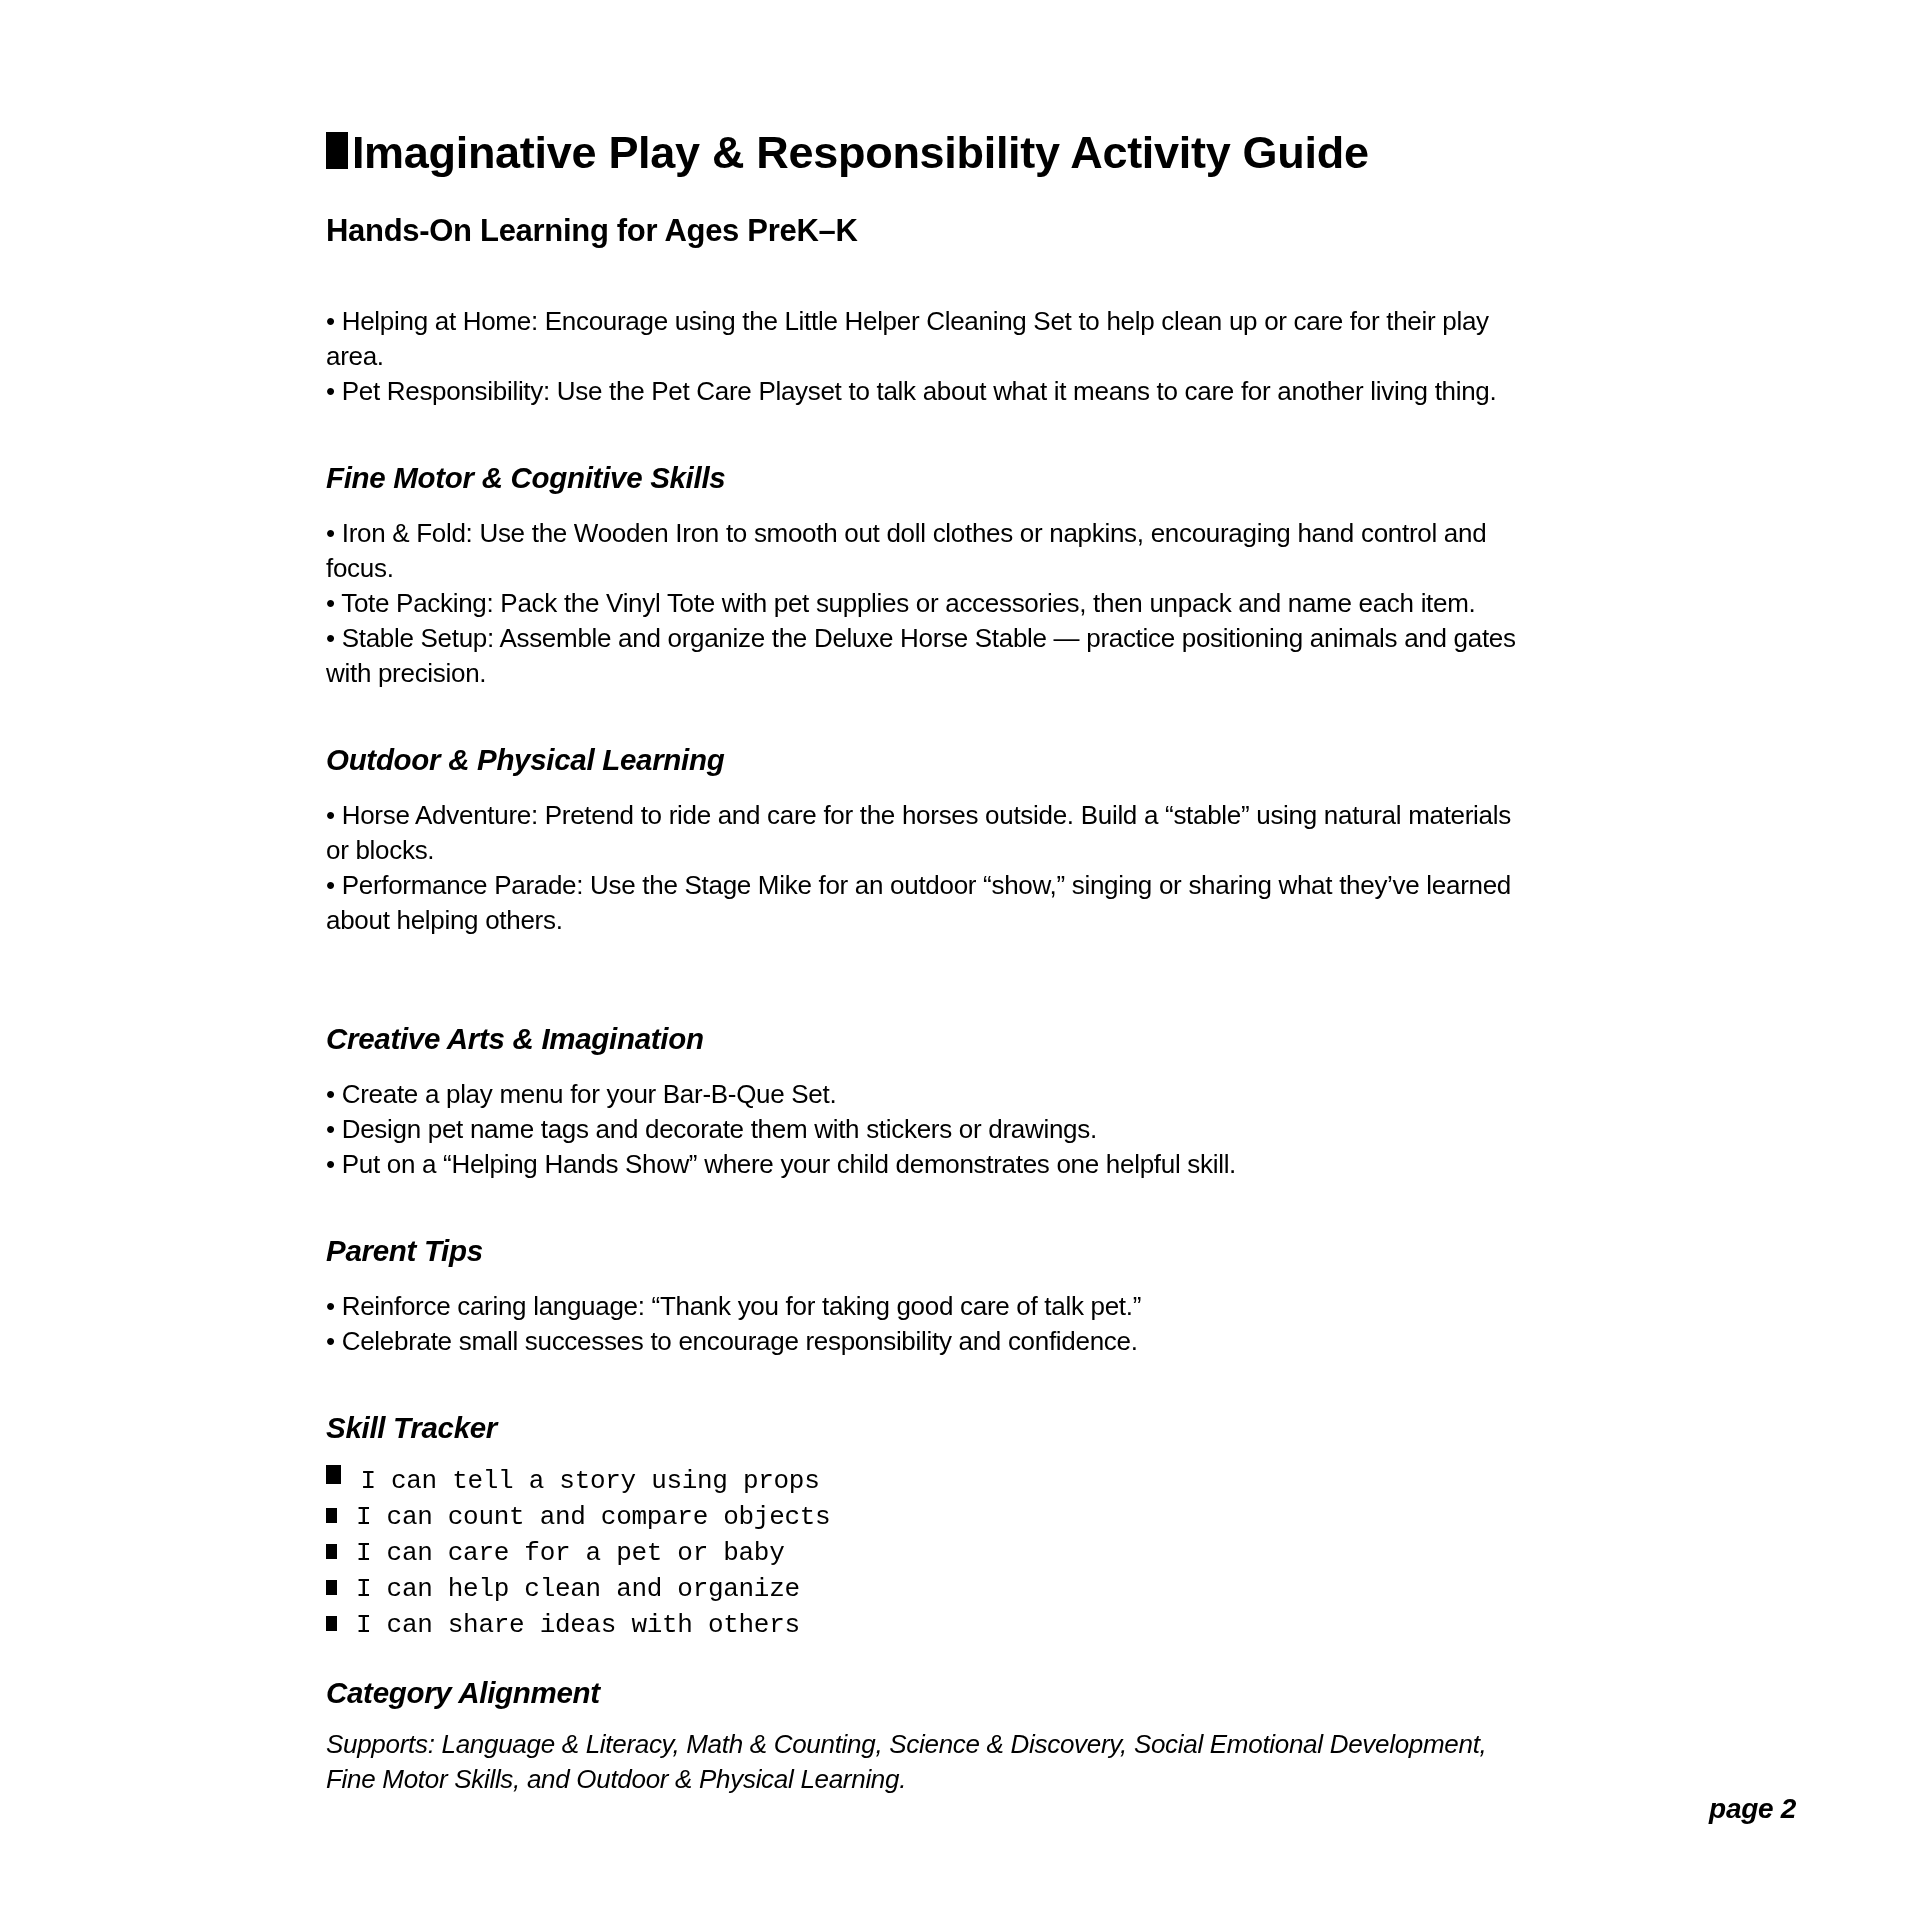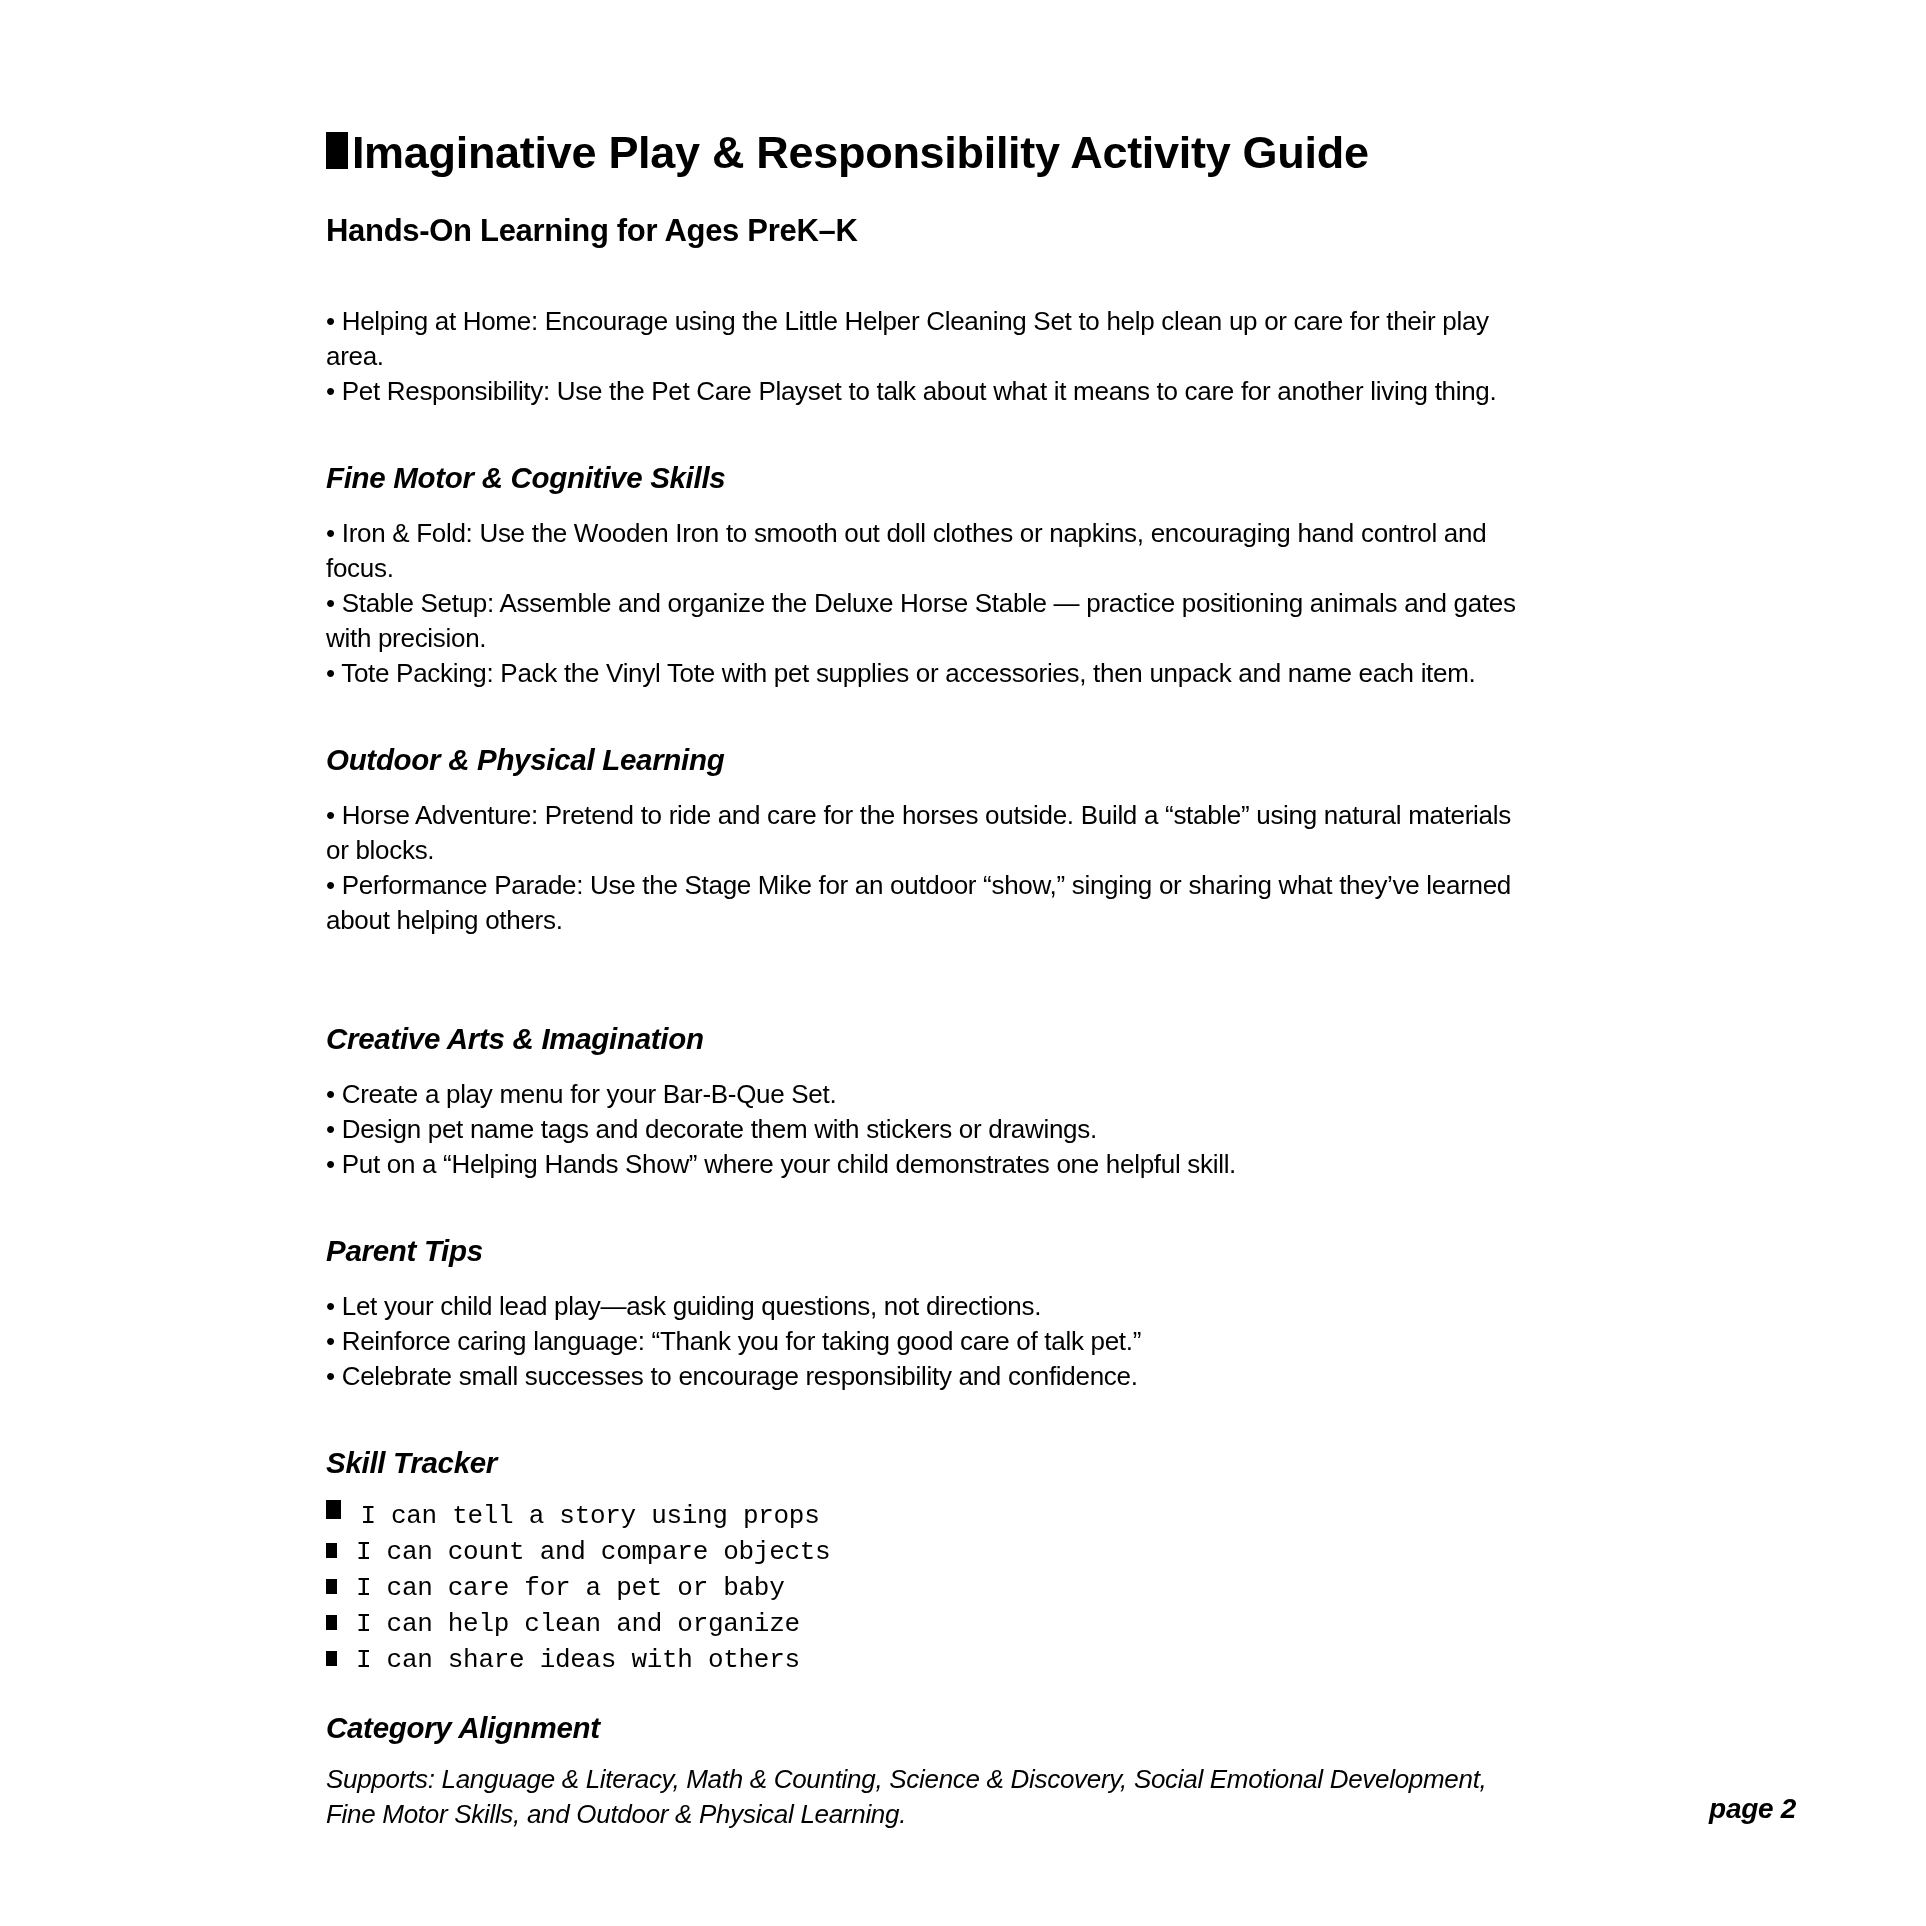--- a/index.html
+++ b/index.html
@@ -105,23 +105,23 @@
     <div class="bullet-line">• Helping at Home: Encourage using the Little Helper Cleaning Set to help clean up or care for their play
 area.</div>
     <div class="bullet-line">• Pet Responsibility: Use the Pet Care Playset to talk about what it means to care for another living thing.</div>
   </div>
 
   <div>
     <div class="section-heading">Fine Motor &amp; Cognitive Skills</div>
     <div class="section-bullets">
       <div class="bullet-line">• Iron &amp; Fold: Use the Wooden Iron to smooth out doll clothes or napkins, encouraging hand control and
 focus.</div>
+      <div class="bullet-line">• Tote Packing: Pack the Vinyl Tote with pet supplies or accessories, then unpack and name each item.</div>
       <div class="bullet-line">• Stable Setup: Assemble and organize the Deluxe Horse Stable — practice positioning animals and gates
 with precision.</div>
-      <div class="bullet-line">• Tote Packing: Pack the Vinyl Tote with pet supplies or accessories, then unpack and name each item.</div>
     </div>
   </div>
 
   <div>
     <div class="section-heading">Outdoor &amp; Physical Learning</div>
     <div class="section-bullets">
       <div class="bullet-line">• Horse Adventure: Pretend to ride and care for the horses outside. Build a “stable” using natural materials
 or blocks.</div>
       <div class="bullet-line">• Performance Parade: Use the Stage Mike for an outdoor “show,” singing or sharing what they’ve learned
 about helping others.</div>
@@ -133,21 +133,20 @@
     <div class="section-bullets">
       <div class="bullet-line">• Create a play menu for your Bar-B-Que Set.</div>
       <div class="bullet-line">• Design pet name tags and decorate them with stickers or drawings.</div>
       <div class="bullet-line">• Put on a “Helping Hands Show” where your child demonstrates one helpful skill.</div>
     </div>
   </div>
 
   <div>
     <div class="section-heading">Parent Tips</div>
     <div class="section-bullets">
-      <div class="bullet-line">• Let your child lead play—ask guiding questions, not directions.</div>
       <div class="bullet-line">• Reinforce caring language: “Thank you for taking good care of talk pet.”</div>
       <div class="bullet-line">• Celebrate small successes to encourage responsibility and confidence.</div>
     </div>
   </div>
 
   <div>
     <div class="section-heading">Skill Tracker</div>
     <div class="skill-list">
       <div class="skill-item"><span class="skill-square first"></span><span>I can tell a story using props</span></div>
       <div class="skill-item"><span class="skill-square small"></span><span>I can count and compare objects</span></div>

